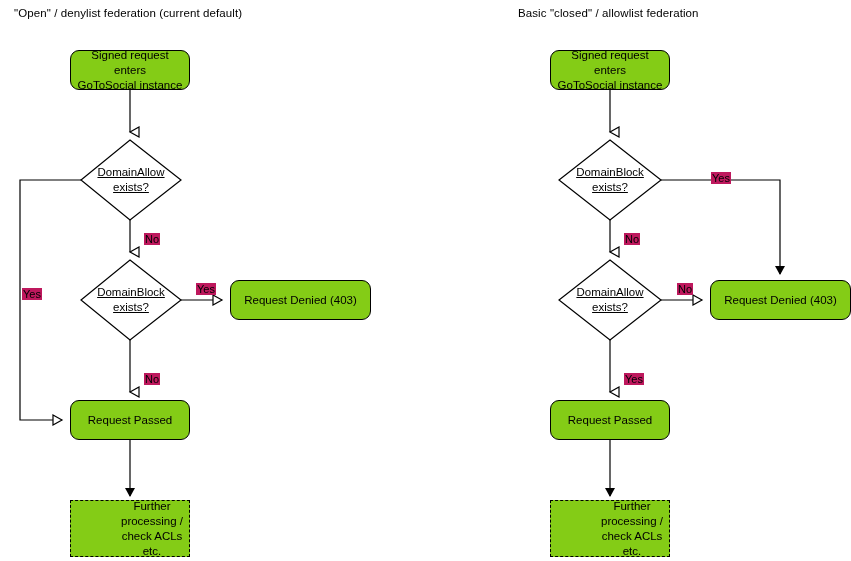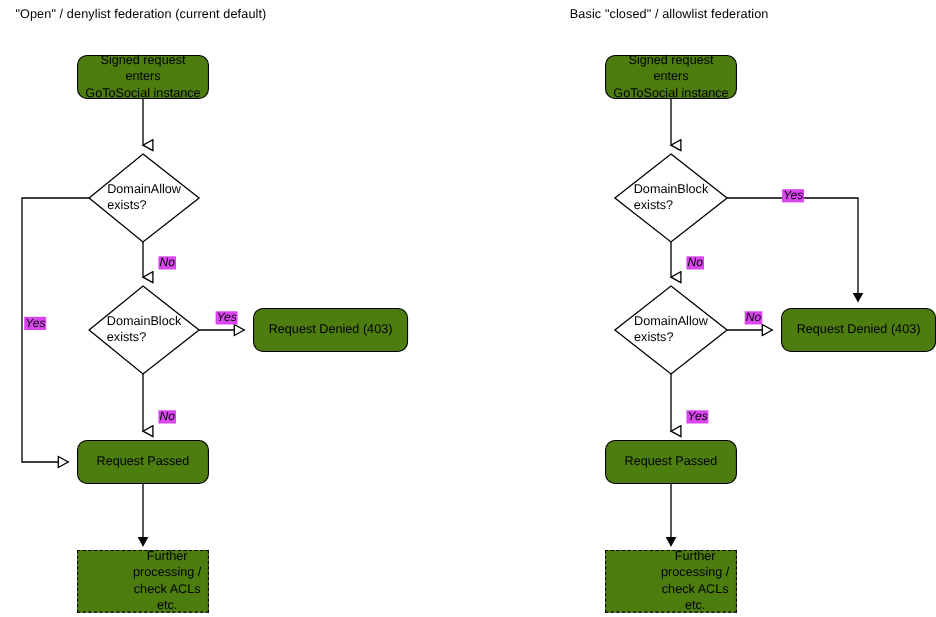--- a/index.html
+++ b/index.html
@@ -13,43 +13,44 @@
 
   .title{
     position:absolute;font-size:11.5px;color:#000;white-space:nowrap;
     letter-spacing:0.1px;
   }
 
   .node{
     position:absolute;box-sizing:border-box;
     display:flex;align-items:center;justify-content:center;
     text-align:center;font-size:11.5px;line-height:15px;color:#000;
-    background:#4d7c0f;
+    background:#84cc16;
   }
   .rounded{
     border:1.3px solid #000;border-radius:9px;
   }
   .dashed{
     border:1.4px dashed #000;border-radius:0;padding-left:44px;
   }
   .node .txt{display:block;padding:0 4px;}
 
   .diamond{
     position:absolute;
   }
   .diamond .dlabel{
     position:absolute;left:0;top:0;width:100%;height:100%;
     display:flex;align-items:center;justify-content:center;
-    font-size:11.5px;line-height:15px;color:#000;
+    text-align:center;font-size:11.5px;line-height:15px;color:#000;
     pointer-events:none;
+    text-decoration:underline;
   }
 
   .edge-label{
-    position:absolute;font-size:11px;color:#000;background:#d946ef;
-    padding:0 1px;white-space:nowrap;line-height:12px;font-style:italic;
+    position:absolute;font-size:11px;color:#000;background:#be185d;
+    padding:0 1px;white-space:nowrap;line-height:12px;
   }
 </style>
 </head>
 <body>
 
 <div class="canvas">
 
   <svg class="wires" viewBox="0 0 851 561">
     <defs>
       <marker id="openArrowDown" markerWidth="12" markerHeight="12" refX="6" refY="10" orient="auto" markerUnits="userSpaceOnUse">

